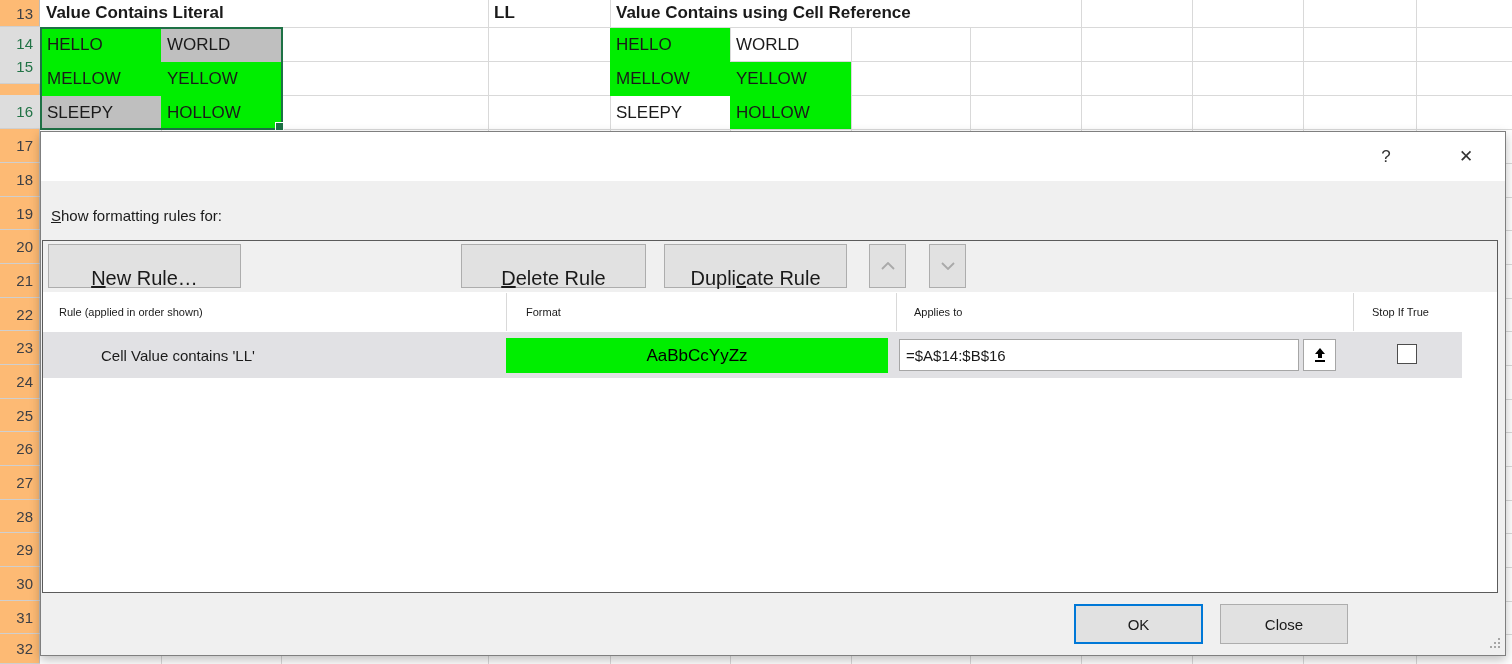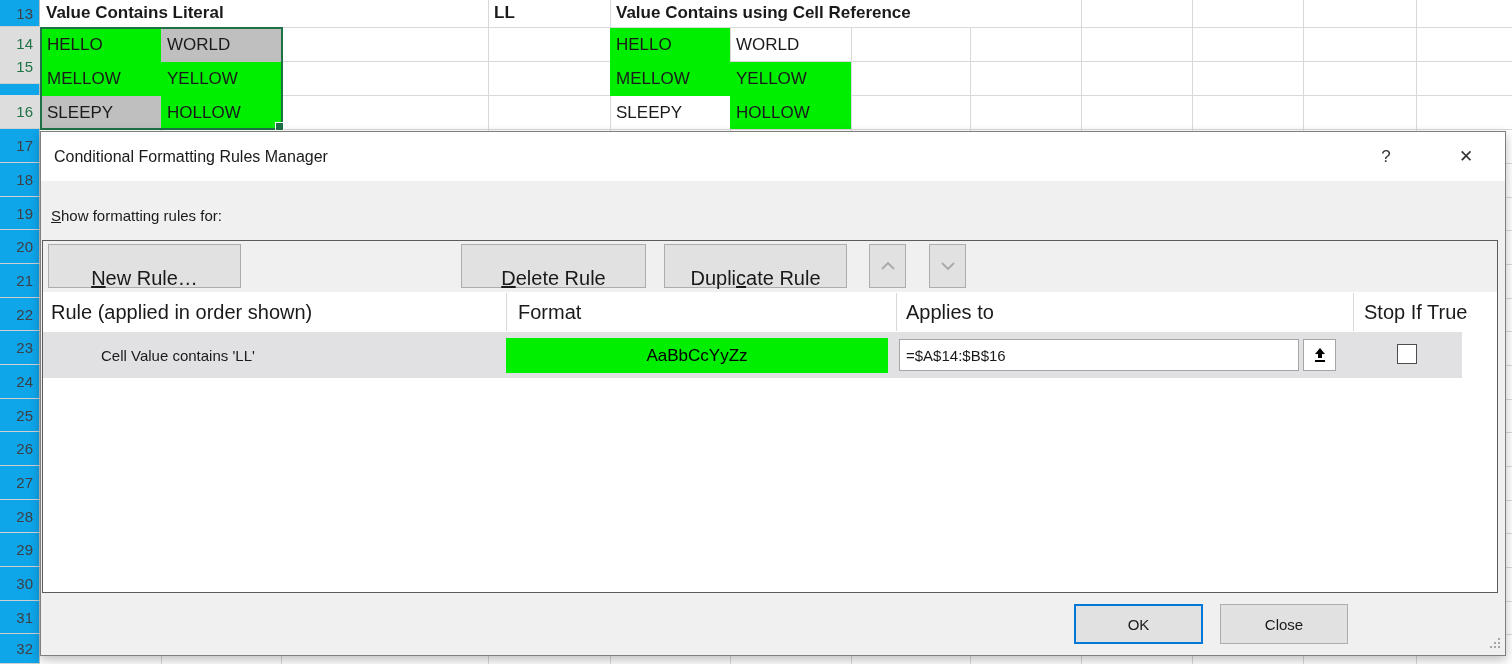--- a/index.html
+++ b/index.html
@@ -1,21 +1,21 @@
 <!DOCTYPE html>
 <html style="--green: #00EE00; --gray_fill: #BFBFBF; --selection_green: #1E7145; --header_selected_text: #217346; --accent_blue: #0078D7; --combo_blue: #9FCEF2;"><head>
 <meta charset="utf-8">
 <style>
   html,body{margin:0;padding:0;}
   body{font-family:"Liberation Sans",sans-serif;}
   #screen{position:relative;width:1512px;height:664px;background:#fff;overflow:hidden;
           font-family:"Liberation Sans",sans-serif;color:#1a1a1a;}
 
   
-  .rowhead-col{position:absolute;left:0;top:0;width:40px;height:664px;background:#0ea5e9;
+  .rowhead-col{position:absolute;left:0;top:0;width:40px;height:664px;background:#fdba74;
                border-right:1px solid #BDBDBD;box-sizing:border-box;z-index:3;}
   .rh{position:absolute;left:0;width:40px;box-sizing:border-box;border-bottom:1px solid #CFCFCF;
       font-size:15px;color:#3D4046;text-align:right;padding-right:7px;display:flex;
       align-items:center;justify-content:flex-end;}
   .rh.sel{color:var(--header_selected_text,#217346);background:#DDDDDD;}
   .vline{position:absolute;width:1px;background:#D9D9D9;z-index:1;}
   .hline{position:absolute;left:40px;width:1472px;height:1px;background:#D9D9D9;z-index:1;}
   .cell{position:absolute;z-index:2;font-size:17px;display:flex;align-items:center;
         padding-left:6px;box-sizing:border-box;white-space:nowrap;}
   .f-green{background:var(--green,#00EE00);}
@@ -44,21 +44,21 @@
   .combo-arrow{width:27px;display:flex;align-items:center;justify-content:center;background:#F2F2F2;}
 
   .listgroup{position:absolute;left:1px;top:108px;width:1456px;height:353px;background:#fff;
              border:1px solid #5B5B5B;box-sizing:border-box;}
   .toolstrip{position:absolute;left:0;top:0;width:100%;height:51px;background:#F0F0F0;}
   .btn{position:absolute;top:3px;height:44px;background:#E1E1E1;border:1px solid #ADADAD;
        box-sizing:border-box;display:flex;align-items:center;justify-content:center;gap:24px;
        font-size:20px;color:#1a1a1a;flex-direction:column;}
   .btn .u,.u{text-decoration:underline;}
   .btn.arrow{color:#A9A9A9;}
-  .hdr-cell{position:absolute;top:52px;height:38px;display:flex;align-items:center;font-size:20px;}
+  .hdr-cell{position:absolute;top:52px;height:38px;display:flex;align-items:center;font-size:11px;margin-left:8px;}
   .hdr-sep{position:absolute;top:52px;height:38px;width:1px;background:#D9D9D9;}
   .rulerow{position:absolute;left:0;top:91px;width:1419px;height:46px;background:#E1E1E4;}
   .rulename{position:absolute;left:58px;top:0;height:46px;display:flex;align-items:center;}
   .swatch{position:absolute;left:463px;top:6px;width:382px;height:35px;background:var(--green,#00EE00);
           display:flex;align-items:center;justify-content:center;font-size:17px;color:#000;}
   .applies-input{position:absolute;left:856px;top:7px;width:400px;height:32px;background:#fff;
                  border:1px solid #A6A6A6;box-sizing:border-box;display:flex;align-items:center;
                  padding-left:6px;font-size:15px;}
   .picker-btn{position:absolute;left:1260px;top:7px;width:33px;height:32px;background:#fff;
               border:1px solid #A6A6A6;box-sizing:border-box;display:flex;align-items:center;
@@ -147,21 +147,20 @@
   <div class="cell f-green" style="left:730px;top:62px;width:121px;height:34px;">YELLOW</div>
   <div class="cell" style="left:610px;top:96px;width:120px;height:33px;">SLEEPY</div>
   <div class="cell f-green" style="left:730px;top:96px;width:121px;height:33px;">HOLLOW</div>
 
   <div class="selbox">
     <span class="fillhandle"></span>
   </div>
 
   <div class="dialog">
     <div class="titlebar">
-      <div class="dlg-title">Conditional Formatting Rules Manager</div>
       <div class="cap-btn" style="left:1328px;width:34px;font-size:17px;">?</div>
       <div class="cap-btn" style="left:1402px;width:46px;font-size:17px;">✕</div>
     </div>
 
     <div class="showrow-label">
       <span><span class="u">S</span><span>how formatting rules for:</span></span>
     </div>
 
     <div class="listgroup">
       <div class="toolstrip">

